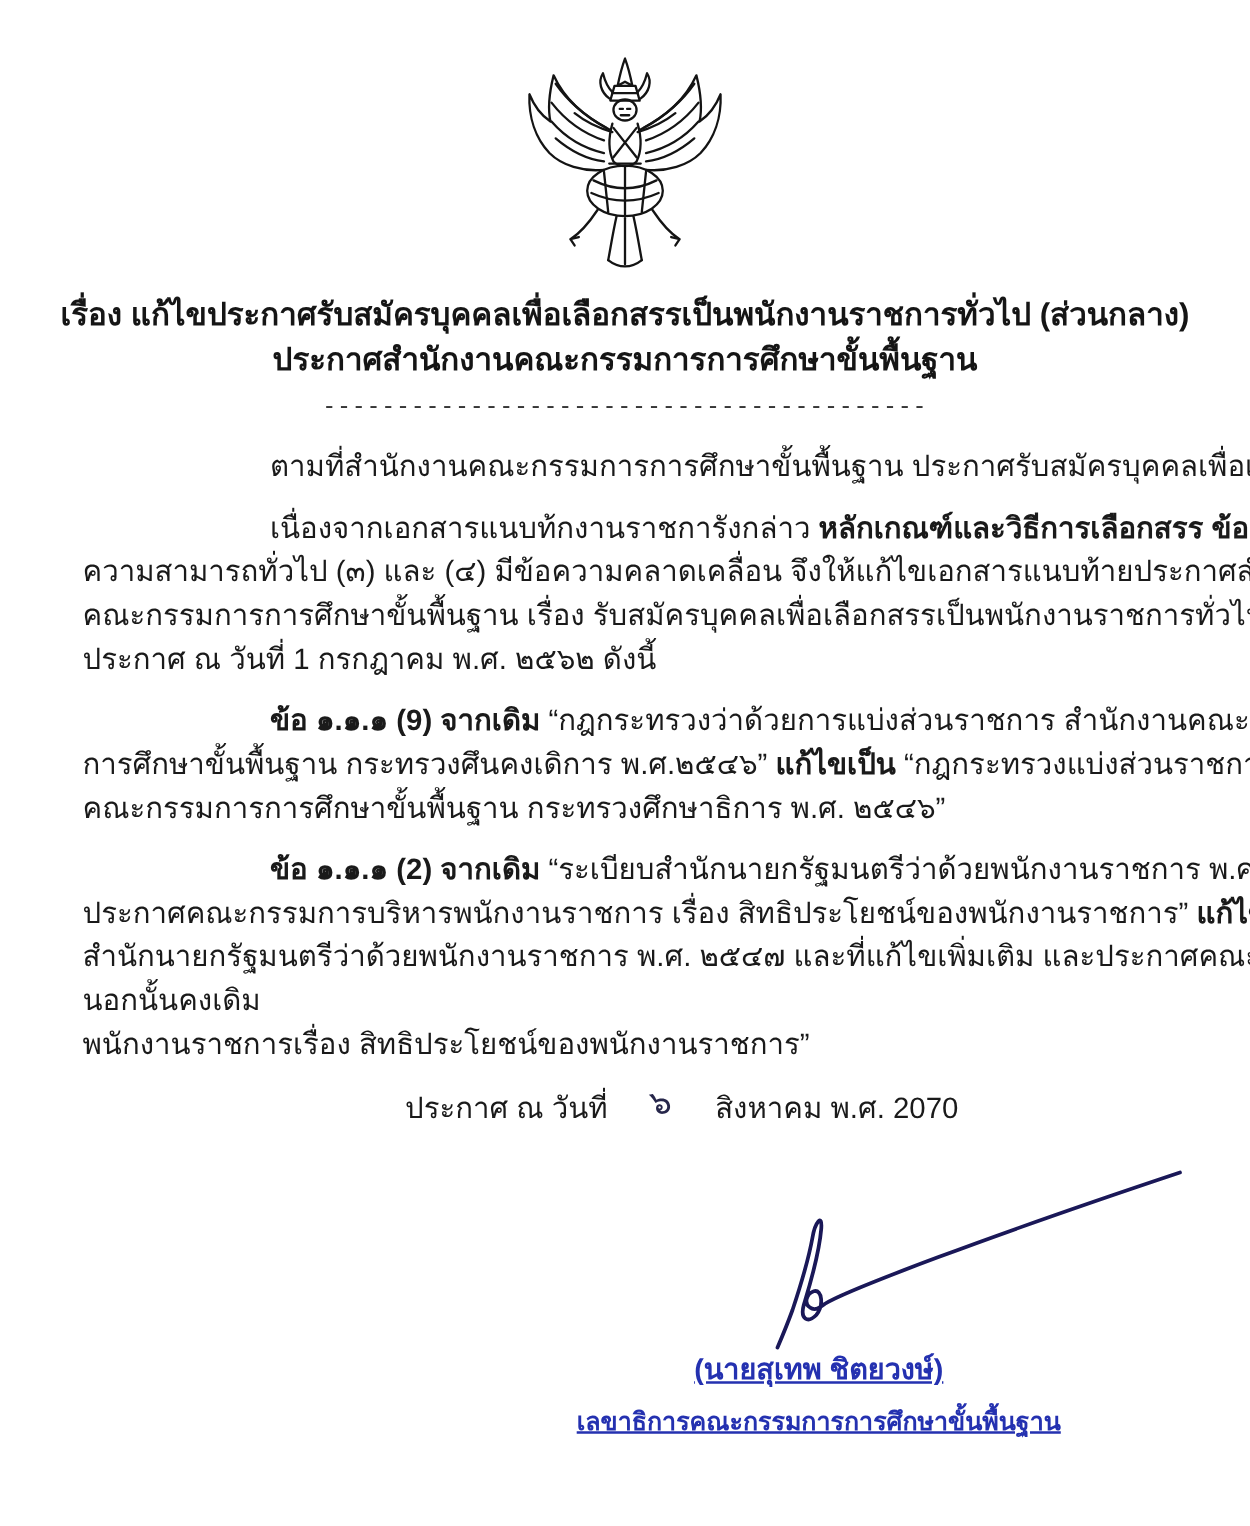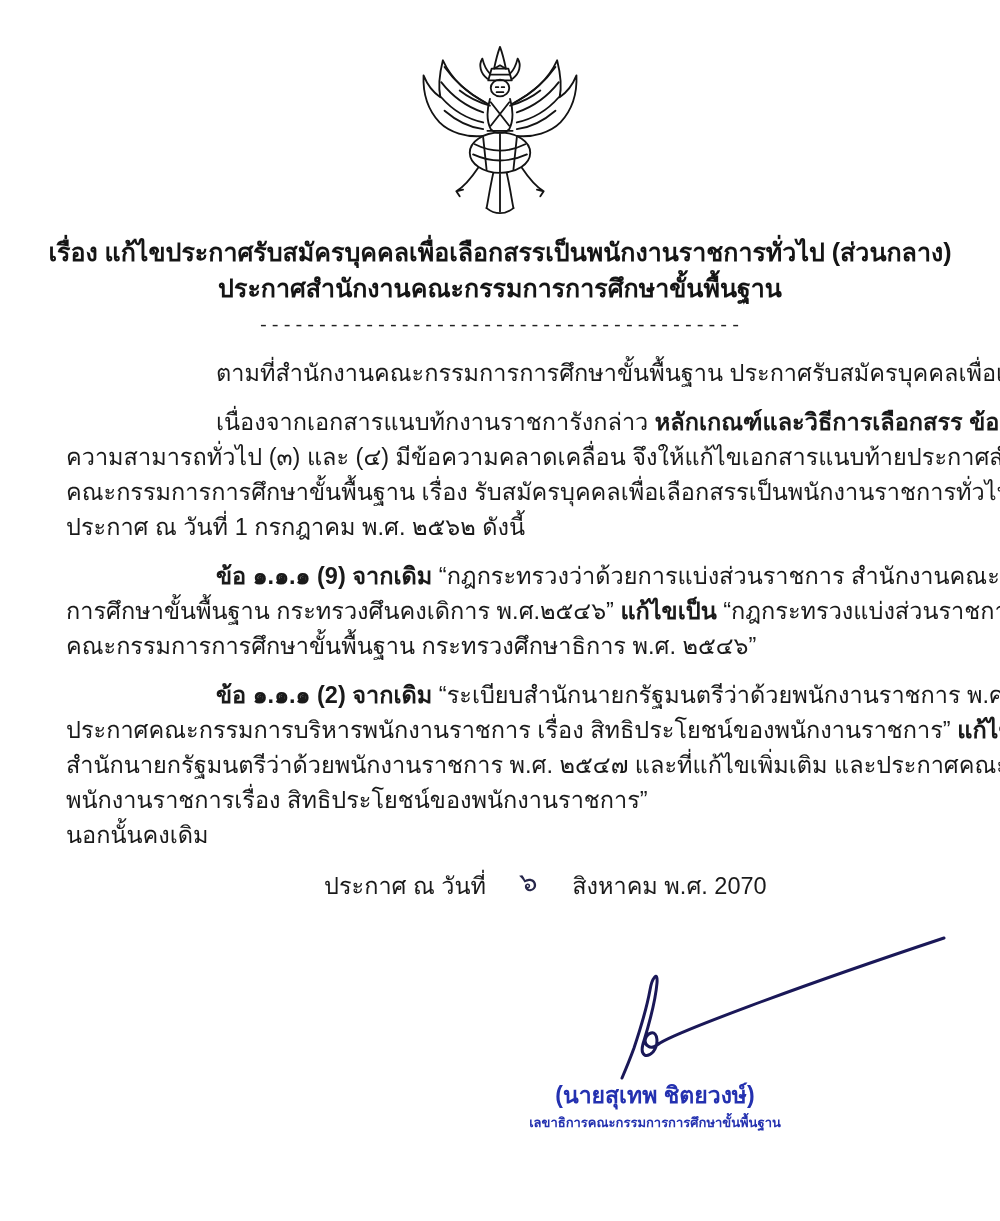--- a/index.html
+++ b/index.html
@@ -71,22 +71,23 @@
     left:455px;top:1082px;
     width:400px;
     text-align:center;
     line-height:27px;
   }
   .signatory .name{
     font-size:23px;
     font-weight:bold;
   }
   .signatory .role{
-    font-size:13px;
+    font-size:20px;
     font-weight:bold;
+    margin-top:16px;
   }
   svg{display:block;}
 </style>
 </head>
 <body>
 
 <div class="page">
 
   <div class="emblem-wrap">
     <span>
@@ -160,37 +161,37 @@
     <div class="para">
       <div class="line"><span class="indent"></span><span class="b">ข้อ ๑.๑.๑ (9) จากเดิม</span><span> “กฎกระทรวงว่าด้วยการแบ่งส่วนราชการ สำนักงานคณะกรรมการ</span></div>
       <div class="line"><span>การศึกษาขั้นพื้นฐาน กระทรวงศึนคงเดิการ พ.ศ.๒๕๔๖” </span><span class="b">แก้ไขเป็น</span><span> “กฎกระทรวงแบ่งส่วนราชการ สำนักงาน</span></div>
       <div class="line">คณะกรรมการการศึกษาขั้นพื้นฐาน กระทรวงศึกษาธิการ พ.ศ. ๒๕๔๖”</div>
     </div>
 
     <div class="para">
       <div class="line"><span class="indent"></span><span class="b">ข้อ ๑.๑.๑ (2) จากเดิม</span><span> “ระเบียบสำนักนายกรัฐมนตรีว่าด้วยพนักงานราชการ พ.ศ. ๒๕๔๗ และ</span></div>
       <div class="line"><span>ประกาศคณะกรรมการบริหารพนักงานราชการ เรื่อง สิทธิประโยชน์ของพนักงานราชการ” </span><span class="b">แก้ไขเป็น</span></div>
       <div class="line">สำนักนายกรัฐมนตรีว่าด้วยพนักงานราชการ พ.ศ. ๒๕๔๗ และที่แก้ไขเพิ่มเติม และประกาศคณะกรรมการบริหาร</div>
+      <div class="line closing-line">นอกนั้นคงเดิม</div>
       <div class="line">พนักงานราชการเรื่อง สิทธิประโยชน์ของพนักงานราชการ”</div>
-      <div class="line closing-line">นอกนั้นคงเดิม</div>
     </div>
 
     <div class="dateline">
       <span>ประกาศ ณ วันที่</span>
       <span class="day">๖</span>
       <span>สิงหาคม  พ.ศ. 2070</span>
     </div>
   </div>
 
   <div class="signature-wrap">
     <span>
       <svg viewBox="0 0 350 158" width="350" height="158" fill="none" stroke="#1a1858" stroke-width="3" stroke-linecap="round" stroke-linejoin="round">
         <path d="M14,150 C17,143 22,131 26,120 C32,102 38,84 42,62 C44,50 50,42 49,55 C47,78 38,106 35,116 C32,127 38,131 45,124 C51,117 50,103 43,105 C37,107 35,115 40,118 C44,121 48,118 52,115 C70,104 180,62 336,10"></path>
       </svg>
     </span>
   </div>
 
-  <div class="signatory" style="color:#2431b0;">
+  <div class="signatory" style="color:#2431b0;text-decoration:underline;">
     <div class="name">(นายสุเทพ  ชิตยวงษ์)</div>
     <div class="role">เลขาธิการคณะกรรมการการศึกษาขั้นพื้นฐาน</div>
   </div>
 
 </div>
 
 </body></html>

